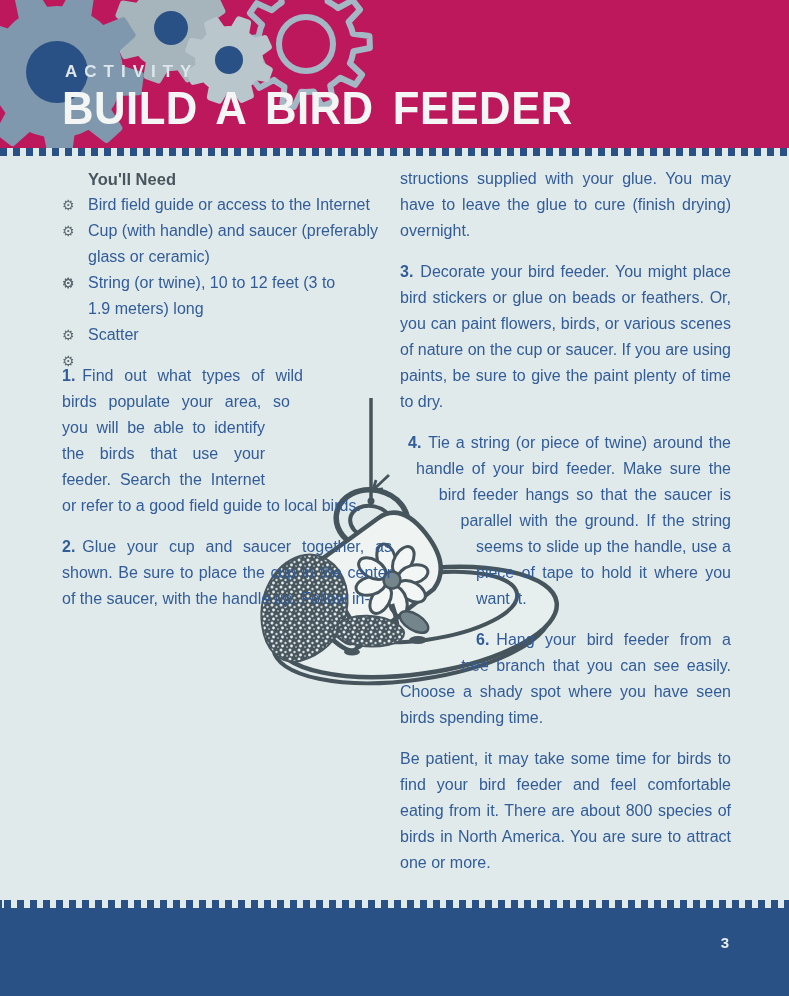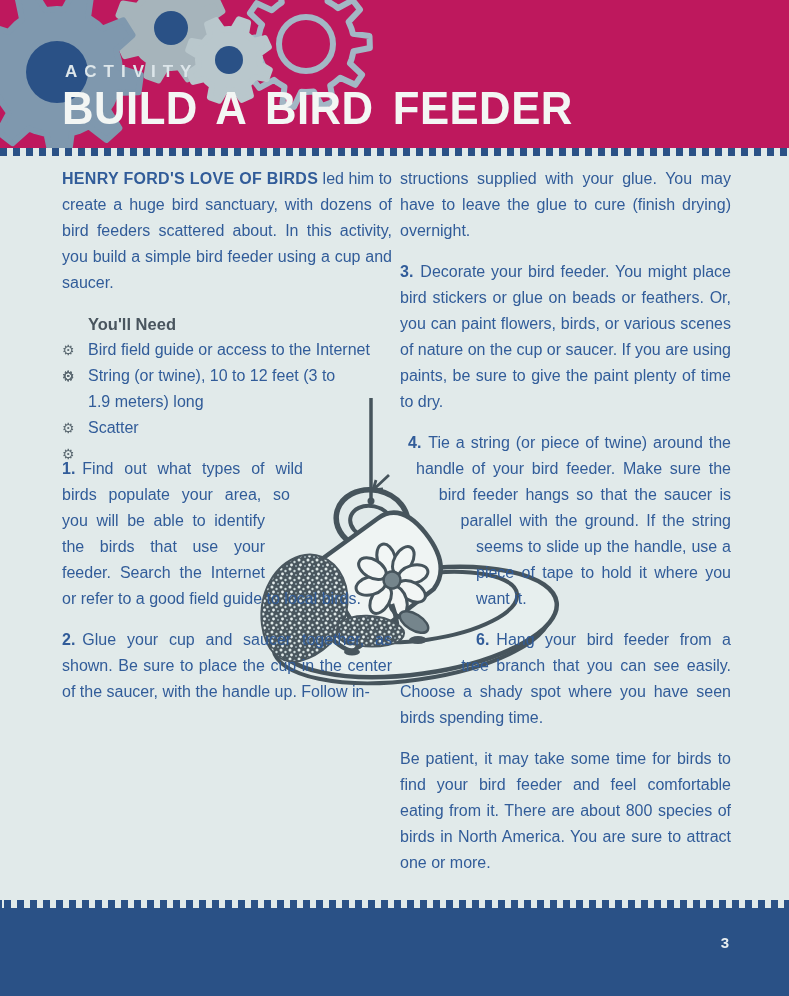--- a/index.html
+++ b/index.html
@@ -143,27 +143,26 @@
   </g>
 
   <g stroke="#46545c" fill="none">
     <line x1="371" y1="398" x2="371" y2="498" stroke-width="3.5"></line>
     <circle cx="371" cy="501" r="3.5" fill="#46545c" stroke="none"></circle>
     <path d="M 389,475 L 373,490 M 373,490 l 10,-1 M 373,490 l 3,-10" stroke-width="2.8"></path>
   </g>
 </svg>
 
 <div class="col col-left">
-  <p class="lead"><b>HENRY FORD'S LOVE OF BIRDS</b><span> led him to create a huge bird sanctuary, with dozens of bird feeders scattered about. In this activity, you build a simple bird feeder using a cup and saucer.</span></p>
 
   <div class="materials-heading">You'll Need</div>
 
   <ul class="materials">
     <li><span class="bullet-gear">⚙</span><span>Bird field guide or access to the Internet</span></li>
-    <li><span class="bullet-gear">⚙</span></li>
+    <li><span class="bullet-gear">⚙</span><span>Cup (with handle) and saucer (preferably glass or ceramic)</span></li>
     <li><span class="bullet-gear">⚙</span></li>
     <li><span class="wrapR"></span><span class="bullet-gear">⚙</span></li>
     <li><span class="bullet-gear">⚙</span><span>String (or twine), 10 to 12 feet (3 to 1.9 meters) long</span></li>
     <li><span class="bullet-gear">⚙</span><span>Scatter</span></li>
     <li><span class="bullet-gear">⚙</span></li>
   </ul>
 
   <p><b class="step-num">1.</b><span>Find out what types of wild birds populate your area, so you will be able to identify the birds that use your feeder. Search the Internet or refer to a good field guide to local birds.</span></p>
   <p><b class="step-num">2.</b><span>Glue your cup and saucer together, as shown. Be sure to place the cup in the center of the saucer, with the handle up. Follow in-</span></p>
 </div>

